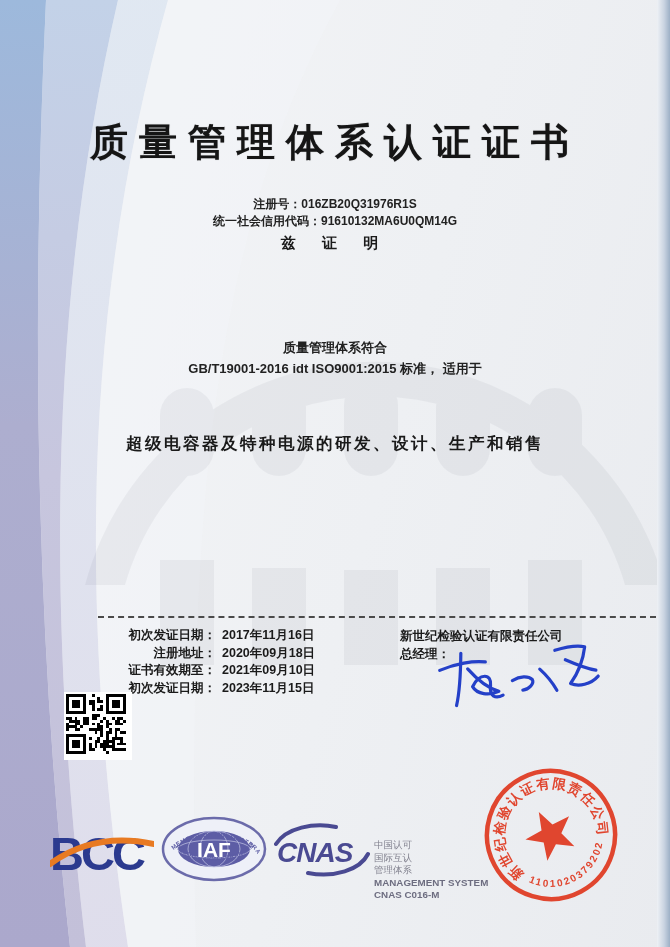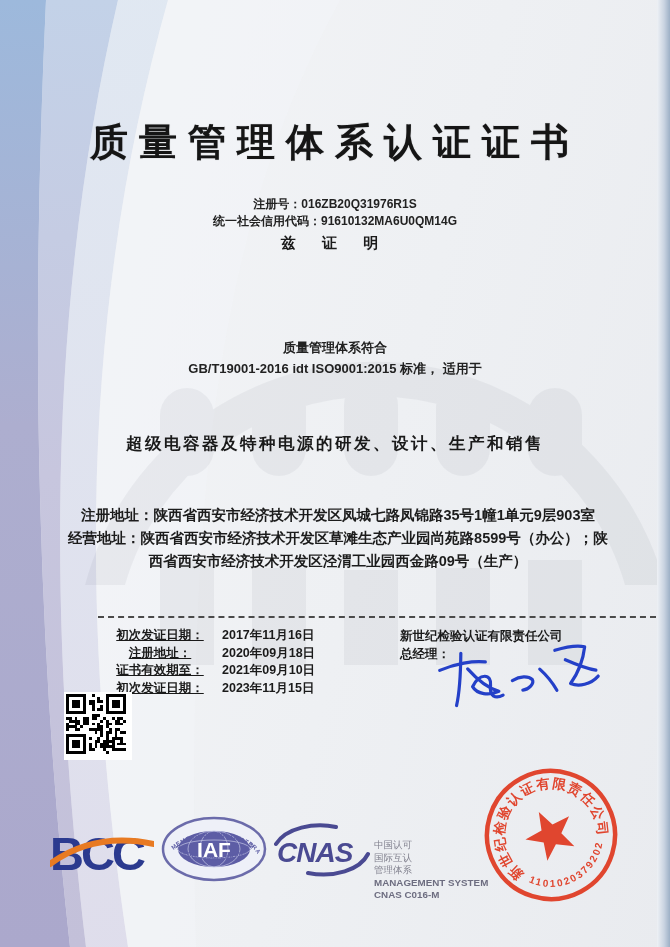--- a/index.html
+++ b/index.html
@@ -26,21 +26,21 @@
   .scope{top:433px; font-size:16.5px; font-weight:700; letter-spacing:2.5px;}
   .addresses{
     top:504px; left:66px; width:544px; text-align:center;
     font-size:14.5px; font-weight:700; line-height:23px; color:#1c1c1c;
   }
   .addresses p{margin:0;}
   .sep{top:616px; left:98px; width:558px; border-top:2px dashed #4a4a4a; height:0;}
 
   .dates{top:627px; left:104px; width:300px; font-size:12.5px; font-weight:700; line-height:17.5px;}
   .dates .row{display:flex;}
-  .dates .lab{width:112px; text-align:center; white-space:nowrap;text-decoration:underline;}
+  .dates .lab{width:112px; text-align:right; white-space:nowrap;}
   .dates .val{padding-left:6px; white-space:nowrap;text-align:right;}
 
   .issuer{top:627px; left:400px; font-size:12.5px; font-weight:700; line-height:18px;}
   .sig{top:636px; left:428px; width:190px; height:76px;}
 
   .qr{top:692px; left:64px; width:64px; height:64px; background:#fff; padding:2px;}
   .fineprint{top:690px; left:140px; width:370px; font-size:10.5px; font-weight:700;
     line-height:14.6px; color:#161616;}
   .fineprint div{white-space:nowrap;}
 
@@ -110,24 +110,20 @@
     <div class="abs ctr certify">兹 证 明</div>
 
 
     <div class="abs ctr conform">
       <div>质量管理体系符合</div>
       <div>GB/T19001-2016 idt ISO9001:2015 标准，  适用于</div>
     </div>
 
     <div class="abs ctr scope">超级电容器及特种电源的研发、设计、生产和销售</div>
 
-    <div class="abs addresses">
-      <p><span>注册地址：</span><span>陕西省西安市经济技术开发区凤城七路凤锦路35号1幢1单元9层903室</span></p>
-      <p><span>经营地址：</span><span>陕西省西安市经济技术开发区草滩生态产业园尚苑路8599号（办公）；陕西省西安市经济技术开发区泾渭工业园西金路09号（生产）</span></p>
-    </div>
 
     <div class="abs sep"></div>
 
     <div class="abs dates">
       <div class="row">
           <span class="lab">初次发证日期：</span>
           <span class="val">2017年11月16日</span>
         </div>
       <div class="row">
           <span class="lab">注册地址：</span>

